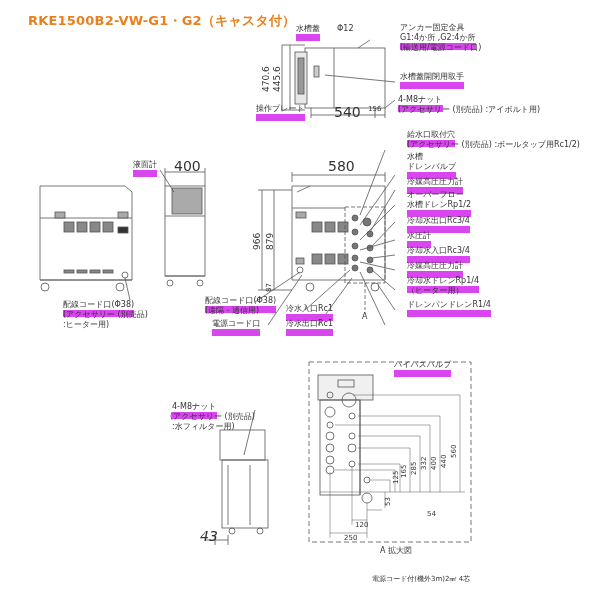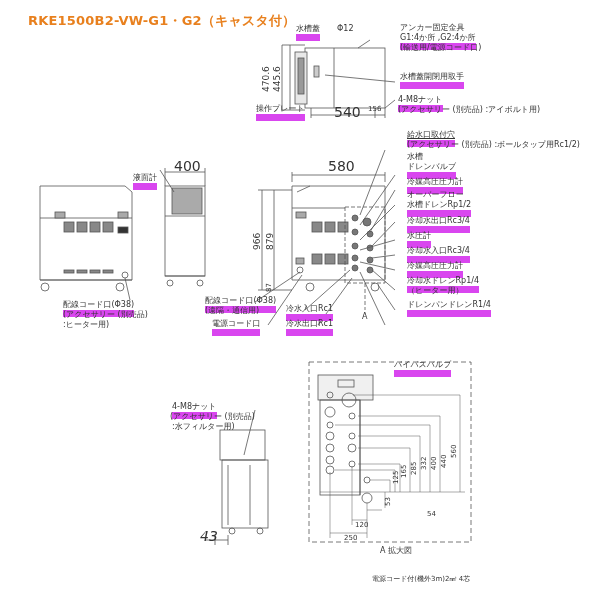--- a/index.html
+++ b/index.html
@@ -210,35 +210,35 @@
 <div class="lbl ul" style="left:256px;top:104px;">操作プレート</div>
 <div class="vdim" style="left:261px;top:92px;">470.6</div>
 <div class="vdim" style="left:272px;top:92px;">445.6</div>
 <div class="dim" style="left:334px;top:104px;">540</div>
 <div class="dim small" style="left:368px;top:105px;">156</div>
 
 <div class="lbl ul" style="left:63px;top:300px;">配線コード口(Φ38)</div>
 <div class="lbl" style="left:63px;top:310px;">(アクセサリー (別売品)</div>
 <div class="lbl" style="left:63px;top:320px;">:ヒーター用)</div>
 
-<div class="lbl ul" style="left:133px;top:173px;">液面計</div>
+<div class="lbl ul" style="left:133px;top:160px;">液面計</div>
 <div class="dim" style="left:174px;top:158px;">400</div>
 
 <div class="dim" style="left:328px;top:158px;">580</div>
 <div class="vdim" style="left:252px;top:250px;">966</div>
 <div class="vdim" style="left:265px;top:250px;">879</div>
 <div class="vdim small" style="left:265px;top:292px;">87</div>
 <div class="lbl ul" style="left:205px;top:296px;">配線コード口(Φ38)</div>
 <div class="lbl" style="left:205px;top:306px;">(遠隔・通信用)</div>
 <div class="lbl ul" style="left:212px;top:319px;">電源コード口</div>
 <div class="lbl ul" style="left:286px;top:304px;">冷水入口Rc1</div>
 <div class="lbl ul" style="left:286px;top:319px;">冷水出口Rc1</div>
 <div class="lbl" style="left:362px;top:312px;">A</div>
 
-<div class="lbl ul" style="left:407px;top:130px;text-decoration:underline;">給水口取付穴</div>
+<div class="lbl ul" style="left:407px;top:130px;">給水口取付穴</div>
 <div class="lbl" style="left:407px;top:140px;">(アクセサリー (別売品) :ボールタップ用Rc1/2)</div>
 <div class="lbl" style="left:407px;top:152px;">水槽</div>
 <div class="lbl ul" style="left:407px;top:162px;">ドレンバルブ</div>
 <div class="lbl ul" style="left:407px;top:177px;">冷媒高圧圧力計</div>
 <div class="lbl" style="left:407px;top:190px;">オーバーフロー</div>
 <div class="lbl ul" style="left:407px;top:200px;">水槽ドレンRp1/2</div>
 <div class="lbl ul" style="left:407px;top:216px;">冷却水出口Rc3/4</div>
 <div class="lbl ul" style="left:407px;top:231px;">水圧計</div>
 <div class="lbl ul" style="left:407px;top:246px;">冷却水入口Rc3/4</div>
 <div class="lbl ul" style="left:407px;top:261px;">冷媒高圧圧力計</div>

